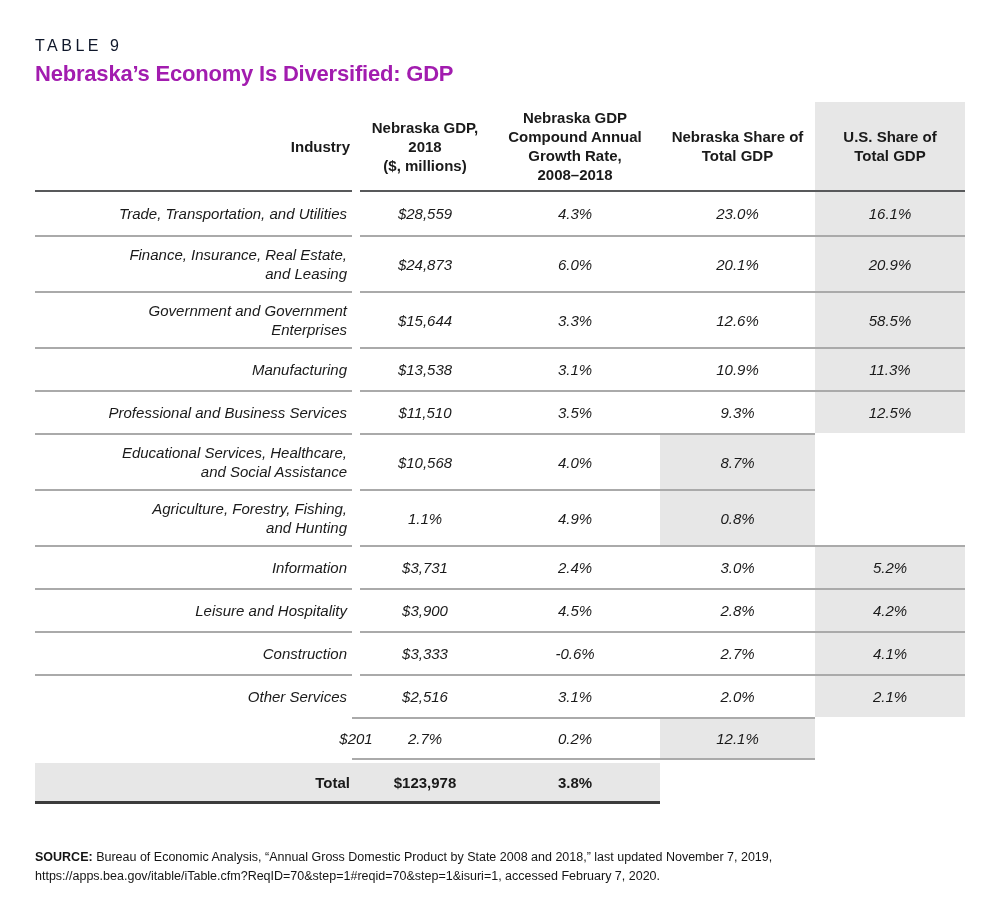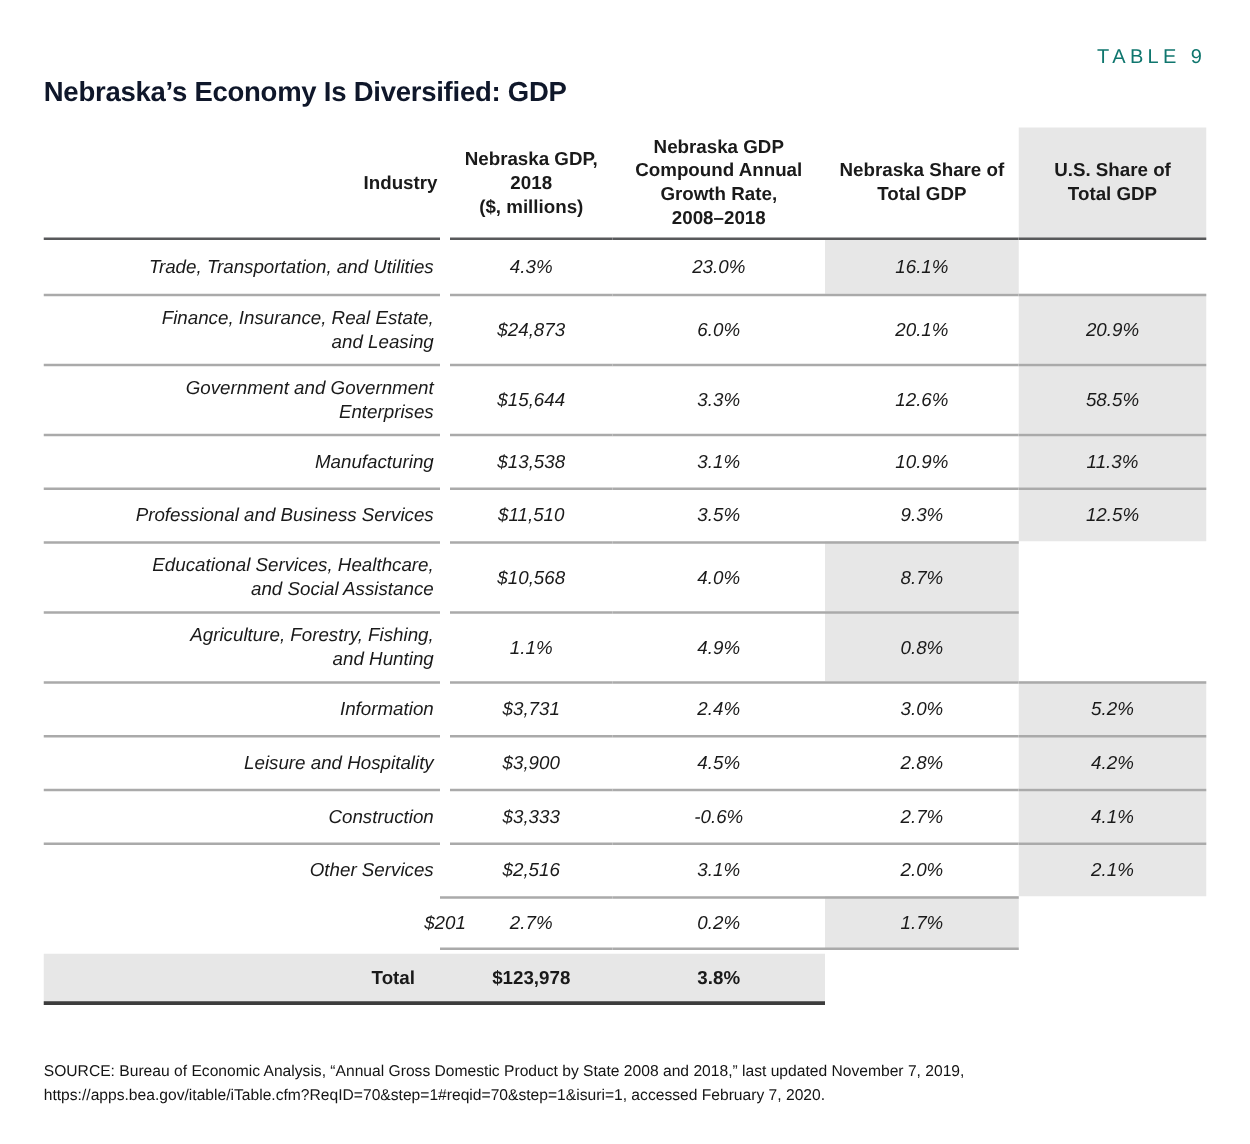--- a/index.html
+++ b/index.html
@@ -8,22 +8,22 @@
     --header_line:#58595b;
     --total_line:#3c3c3c;
     --text:#1a1a1a;
   }
   *{margin:0;padding:0;box-sizing:border-box;}
   html,body{background:#fff;}
   body{font-family:"Liberation Sans","DejaVu Sans",sans-serif;color:var(--text);}
   .page{width:1000px;height:915px;background:#ffffff;overflow:hidden;}
   .figure{padding:36px 35px 0 35px;}
 
-  .eyebrow{font-size:16px;letter-spacing:3.5px;font-weight:400;color:#0f766e;line-height:20px;text-align:right;}
-  .title{font-size:22px;font-weight:800;color:#0f172a;line-height:28px;margin-top:4px;margin-bottom:14px;letter-spacing:-0.2px;}
+  .eyebrow{font-size:16px;letter-spacing:3.5px;font-weight:400;color:#0f172a;line-height:20px;}
+  .title{font-size:22px;font-weight:800;color:#a21caf;line-height:28px;margin-top:4px;margin-bottom:14px;letter-spacing:-0.2px;}
 
   .grid{display:grid;grid-template-columns:317px 8px 130px 170px 155px 150px;width:930px;}
 
   .cell{
     display:flex;align-items:center;justify-content:center;
     font-size:15px;line-height:19px;text-align:center;
     white-space:pre-line;min-height:43px;padding:8px 2px;
   }
   .industry{justify-content:flex-end;text-align:right;padding-right:5px;}
   .gapcell{background:transparent;}
@@ -40,27 +40,27 @@
   .row.last .gapcell{border-bottom:none;}
 
   .shade{background:var(--shade);}
 
   
   .total-row{margin-top:3px;display:flex;width:930px;}
   .total-band{
     display:grid;grid-template-columns:317px 8px 130px 170px;width:625px;
     background:var(--shade);border-bottom:3px solid var(--total_line);
   }
-  .total-band .cell{min-height:38px;font-weight:700;padding:6px 20px;}
+  .total-band .cell{min-height:38px;font-weight:700;padding:6px 2px;}
 
   .source{
     margin-top:44px;font-size:12.5px;line-height:19px;color:#141414;
     white-space:pre-line;max-width:960px;
   }
-  .source b{font-weight:400;}
+  .source b{font-weight:700;}
 </style>
 </head>
 <body>
 
 <div class="page">
   <div class="figure">
 
     <div class="eyebrow">TABLE 9</div>
     <h1 class="title">Nebraska’s Economy Is Diversified: GDP</h1>
 
@@ -76,20 +76,21 @@
 2008–2018</div>
       <div class="cell">Nebraska Share of
 Total GDP</div>
       <div class="cell shade">U.S. Share of
 Total GDP</div>
     </div>
 
     <div class="grid row">
       <div class="cell industry">Trade, Transportation, and Utilities</div>
       <div class="gapcell"></div>
+      <div class="cell">$28,559</div>
       <div class="cell">4.3%</div>
       <div class="cell">23.0%</div>
       <div class="cell shade">16.1%</div>
     </div>
 
     <div class="grid row">
       <div class="cell industry">Finance, Insurance, Real Estate,
 and Leasing</div>
       <div class="gapcell"></div>
       <div class="cell">$24,873</div>
@@ -178,21 +179,21 @@
       <div class="cell">3.1%</div>
       <div class="cell">2.0%</div>
       <div class="cell shade">2.1%</div>
     </div>
 
     <div class="grid row last">
       <div class="gapcell"></div>
       <div class="cell">$201</div>
       <div class="cell">2.7%</div>
       <div class="cell">0.2%</div>
-      <div class="cell shade">1.7%</div>
+      <div class="cell shade">12.1%</div>
     </div>
 
     <div class="total-row">
       <div class="total-band">
         <div class="cell industry">Total</div>
         <div class="gapcell"></div>
         <div class="cell">$123,978</div>
         <div class="cell">3.8%</div>
       </div>
     </div>

